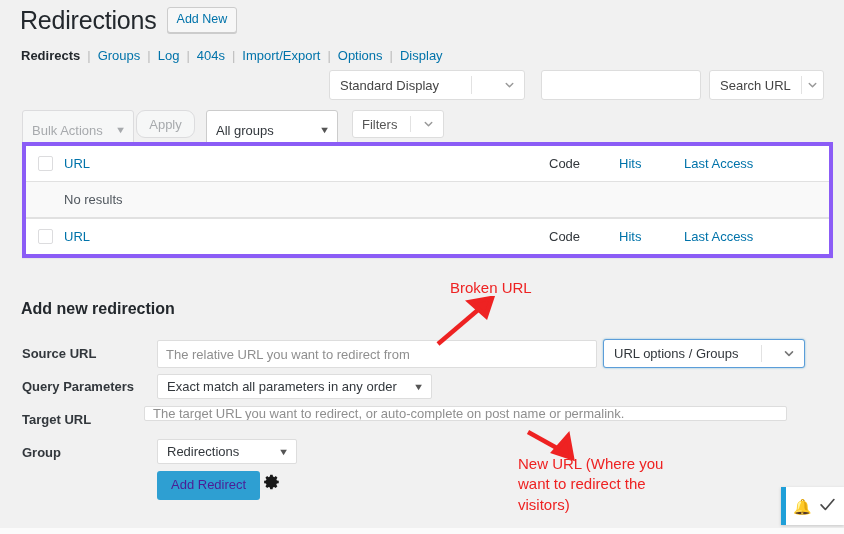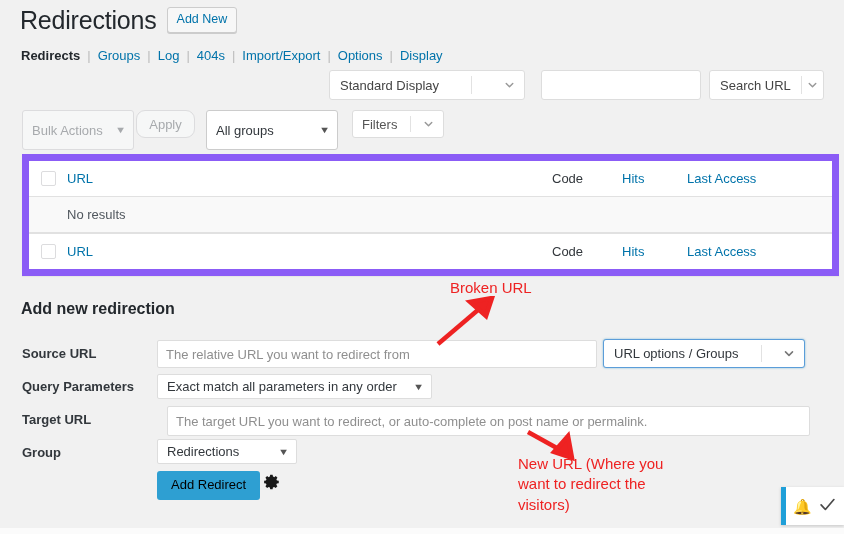--- a/index.html
+++ b/index.html
@@ -200,24 +200,23 @@
   #filters-select .lbl { padding: 0 9px; color: #555; }
   #filters-select .chev { width: 28px; }
 
   
   .table {
     position: absolute;
     left: 22px;
     top: 142px;
     width: 803px;
     background: #fff;
-    border: 7px solid #8b5cf6;
+    border: 4px solid #8b5cf6;
     box-shadow: 0 1px 1px rgba(0,0,0,.04);
     font-size: 13px;
-    margin-top: 12px;
   }
   .trow {
     display: flex;
     align-items: center;
     height: 36px;
     box-sizing: border-box;
   }
   .trow.header { border-bottom: 1px solid #e1e1e1; }
   .trow.footer { border-top: 1px solid #e1e1e1; }
   .trow.empty {
@@ -285,33 +284,33 @@
     background: #fff;
     border-radius: 3px;
   }
   #url-options-select .lbl { color: #32373c; }
   #query-params-select {
     position: absolute;
     left: 157px; top: 374px; width: 275px; height: 25px;
     border: 1px solid #ddd; background: #fff; border-radius: 2px;
     font-size: 13px;
   }
-  #target-url-input { left: 167px; top: 406px; width: 643px; height: 30px; }
+  #target-url-input { left: 144px; top: 406px; width: 643px; height: 15px; }
   #group-select {
     position: absolute;
     left: 157px; top: 439px; width: 140px; height: 25px;
     border: 1px solid #ddd; background: #fff; border-radius: 2px;
     font-size: 13px;
   }
 
   .add-redirect-btn {
     position: absolute;
     left: 157px; top: 471px;
     background: #2e9fd2;
-    color: #000000;
+    color: #4c1d95;
     border: none;
     border-radius: 3px;
     font-size: 13px;
     font-family: "Liberation Sans", sans-serif;
     padding: 6px 14px 7px;
     cursor: pointer;
     line-height: 1.2;
   }
   .gear {
     position: absolute;

